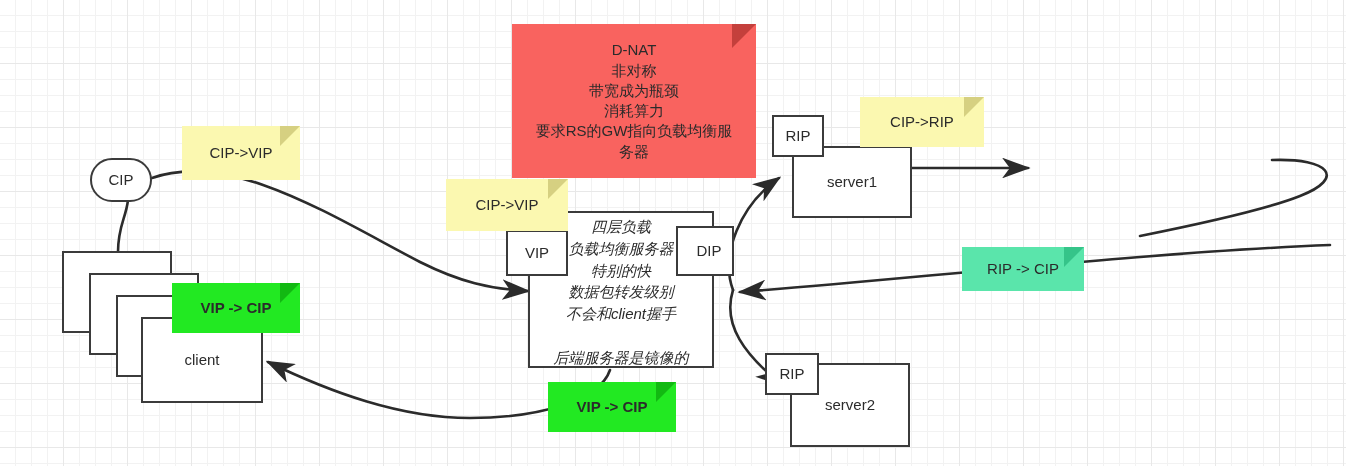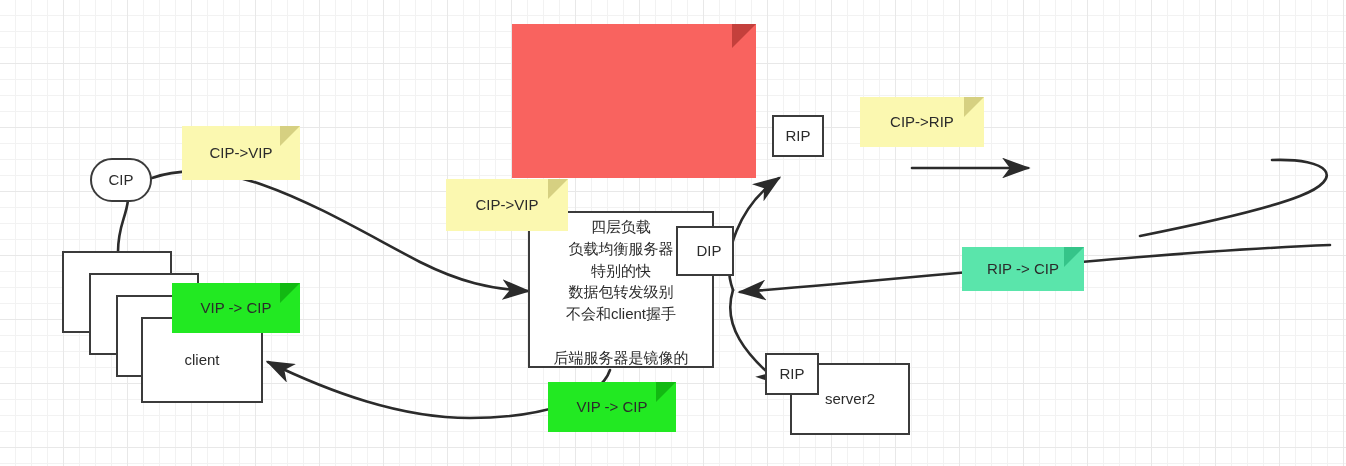--- a/index.html
+++ b/index.html
@@ -45,28 +45,28 @@
   }
   .note .fold{
     position:absolute;top:0;right:0;
     width:0;height:0;
     border-style:solid;
   }
   .note-yellow{background:#fbf8b0;}
   .note-yellow .fold{border-width:0 0 20px 20px;border-color:transparent transparent #fbf8b0 #d6d081;}
   .note-red{background:#f9635f;}
   .note-red .fold{border-width:0 0 24px 24px;border-color:transparent transparent #f9635f #c4403c;}
-  .note-green{background:#22e922;}
+  .note-green{background:#22e922;font-weight:bold;}
   .note-green .fold{border-width:0 0 20px 20px;border-color:transparent transparent #22e922 #12b912;}
   .note-teal{background:#5ae5ab;}
   .note-teal .fold{border-width:0 0 20px 20px;border-color:transparent transparent #5ae5ab #35c489;}
   .ctr-text{
     position:absolute;
     color:#2b2b2b;font-size:15px;text-align:center;line-height:1.45;
-    white-space:pre-line;pointer-events:none;
+    white-space:pre-line;pointer-events:none;font-style:italic;
   }
   .z1{z-index:3;}
   .z2{z-index:5;}
   .z3{z-index:7;}
 </style>
 </head>
 <body>
 
 <div id="canvas">
 
@@ -109,30 +109,36 @@
 
   <div class="box" style="left:528px;top:211px;width:186px;height:157px;"></div>
   <div class="ctr-text z1" style="left:528px;top:216px;width:186px;">四层负载
 负载均衡服务器
 特别的快
 数据包转发级别
 不会和client握手
 
 后端服务器是镜像的</div>
 
+  <div class="box z2" style="left:506px;top:230px;width:62px;height:46px;">
+    <span>VIP</span>
+  </div>
 
   <div class="box z2" style="left:676px;top:226px;width:58px;height:50px;padding-left:8px;">
     <span>DIP</span>
   </div>
 
+  <div class="box" style="left:792px;top:146px;width:120px;height:72px;">
+    <span>server1</span>
+  </div>
   <div class="box z2" style="left:772px;top:115px;width:52px;height:42px;">
     <span>RIP</span>
   </div>
 
-  <div class="box" style="left:790px;top:363px;width:120px;height:72px;">
+  <div class="box" style="left:790px;top:363px;width:120px;height:84px;">
     <span>server2</span>
   </div>
   <div class="box z2" style="left:765px;top:353px;width:54px;height:42px;">
     <span>RIP</span>
   </div>
 
 
   <div class="note note-yellow z2" style="left:182px;top:126px;width:118px;height:54px;">
     <span class="fold"></span>
     <span>CIP-&gt;VIP</span>
@@ -143,20 +149,26 @@
     <span>CIP-&gt;VIP</span>
   </div>
 
   <div class="note note-yellow z3" style="left:860px;top:97px;width:124px;height:50px;">
     <span class="fold"></span>
     <span>CIP-&gt;RIP</span>
   </div>
 
   <div class="note note-red z2" style="left:512px;top:24px;width:244px;height:154px;font-size:15px;">
     <span class="fold"></span>
+    <span>D-NAT
+非对称
+带宽成为瓶颈
+消耗算力
+要求RS的GW指向负载均衡服
+务器</span>
   </div>
 
   <div class="note note-green z3" style="left:172px;top:283px;width:128px;height:50px;">
     <span class="fold"></span>
     <span>VIP -&gt; CIP</span>
   </div>
 
   <div class="note note-green z3" style="left:548px;top:382px;width:128px;height:50px;">
     <span class="fold"></span>
     <span>VIP -&gt; CIP</span>

